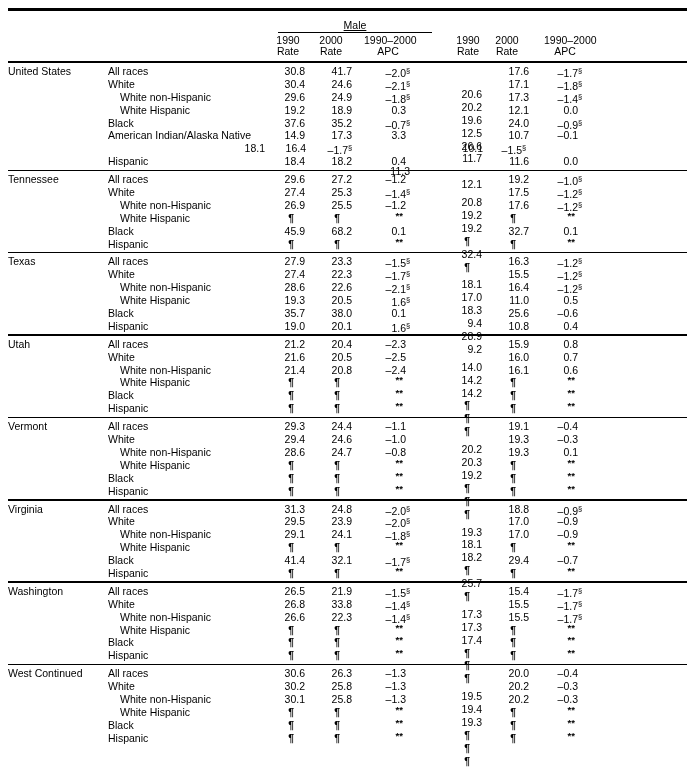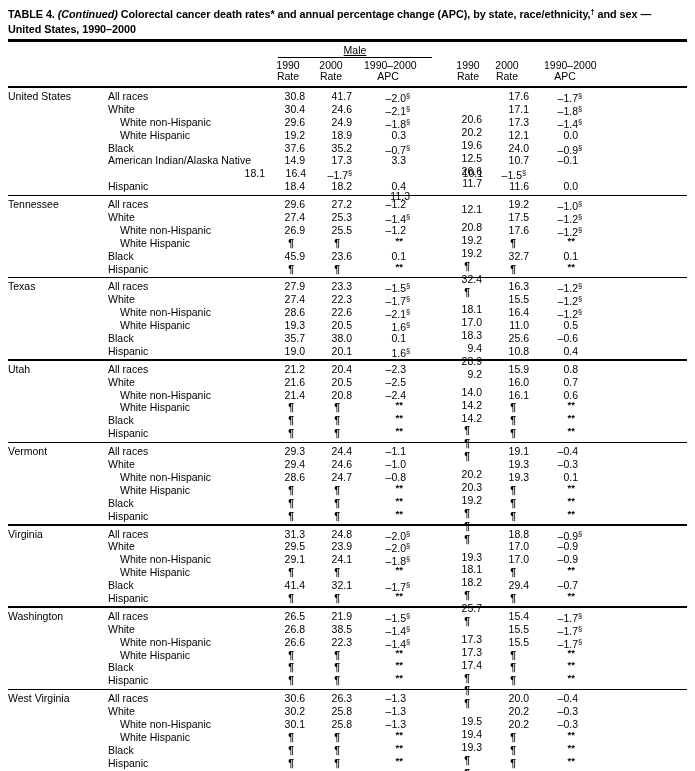--- a/index.html
+++ b/index.html
@@ -26,21 +26,21 @@
   .sec-rule { height: 1.5px; }
 
   
   .grid {
     display: grid;
     grid-template-columns: 100px 160px 40px 46px 58px 72px 46px 56px 1fr;
   }
 
   
   .thead { font-size: 10.5px; color: #000; }
-  .grow { margin-top: 2px; text-decoration: underline; }
+  .grow { margin-top: 8px; text-decoration: underline; }
   .gcell-male   { grid-column: 3 / 6; }
   .gcell-female { grid-column: 6 / 9; }
   .gline {
     display: block; text-align: center; line-height: 12px;
     padding-bottom: 1px; border-bottom: 1.2px solid #000;
   }
   .gcell-male .gline   { margin: 0 -20px 0 10px; }
   .gcell-female .gline { margin: 0 -22px 0 43px; }
   .subrow { padding: 2px 0 3px 0; }
   .subcell { text-align: center; line-height: 11.5px; white-space: nowrap; }
@@ -71,24 +71,20 @@
   .stars {
     display: inline-block; position: relative; top: -3px;
     font-size: 9.5px; font-weight: bold; margin-right: 3px;
   }
 </style>
 </head>
 <body>
 
 <div class="page">
 
-  <div class="title">
-    <span class="line1"><span>TABLE 4.</span><span class="it"> (Continued)</span><span> Colorectal cancer death rates* and annual percentage change (APC), by state, race/ethnicity,</span><span class="sup">†</span><span> and sex —</span></span>
-    <span>United States, 1990–2000</span>
-  </div>
 
   <div class="rule title-rule"></div>
 
   <div class="thead">
     <div class="grid grow">
       <div class="gcell-male">
         <span class="gline">Male</span>
       </div>
     </div>
     <div class="grid subrow">
@@ -236,21 +232,21 @@
           <div class="cell num mapc"><span class="stars">**</span><span class="supbox"></span></div>
           <div class="cell num f1990 pil"><span class="pilcrow">¶</span></div>
           <div class="cell num f2000 pil"><span class="pilcrow">¶</span></div>
           <div class="cell num fapc"><span class="stars">**</span><span class="supbox"></span></div>
           <div class="cell"></div>
         </div>
         <div class="row grid">
           <div class="cell state"></div>
           <div class="cell race">Black</div>
           <div class="cell num m1990"><span class="v">45.9</span></div>
-          <div class="cell num m2000"><span class="v">23.6</span></div>
+          <div class="cell num m2000"><span class="v">68.2</span></div>
           <div class="cell num mapc"><span class="v">0.1</span><span class="supbox"></span></div>
           <div class="cell num f1990"><span class="v">32.4</span></div>
           <div class="cell num f2000"><span class="v">32.7</span></div>
           <div class="cell num fapc"><span class="v">0.1</span><span class="supbox"></span></div>
           <div class="cell"></div>
         </div>
         <div class="row grid">
           <div class="cell state"></div>
           <div class="cell race">Hispanic</div>
           <div class="cell num m1990 pil"><span class="pilcrow">¶</span></div>
@@ -548,21 +544,21 @@
           <div class="cell num mapc"><span class="v">–1.5</span><span class="supbox">§</span></div>
           <div class="cell num f1990"><span class="v">17.3</span></div>
           <div class="cell num f2000"><span class="v">15.4</span></div>
           <div class="cell num fapc"><span class="v">–1.7</span><span class="supbox">§</span></div>
           <div class="cell"></div>
         </div>
         <div class="row grid">
           <div class="cell state"></div>
           <div class="cell race">White</div>
           <div class="cell num m1990"><span class="v">26.8</span></div>
-          <div class="cell num m2000"><span class="v">38.5</span></div>
+          <div class="cell num m2000"><span class="v">33.8</span></div>
           <div class="cell num mapc"><span class="v">–1.4</span><span class="supbox">§</span></div>
           <div class="cell num f1990"><span class="v">17.3</span></div>
           <div class="cell num f2000"><span class="v">15.5</span></div>
           <div class="cell num fapc"><span class="v">–1.7</span><span class="supbox">§</span></div>
           <div class="cell"></div>
         </div>
         <div class="row grid">
           <div class="cell state"></div>
           <div class="cell race indent">White non-Hispanic</div>
           <div class="cell num m1990"><span class="v">26.6</span></div>
@@ -603,21 +599,21 @@
           <div class="cell num mapc"><span class="stars">**</span><span class="supbox"></span></div>
           <div class="cell num f1990 pil"><span class="pilcrow">¶</span></div>
           <div class="cell num f2000 pil"><span class="pilcrow">¶</span></div>
           <div class="cell num fapc"><span class="stars">**</span><span class="supbox"></span></div>
           <div class="cell"></div>
         </div>
       </div>
       <div class="rule sec-rule"></div>
       <div class="section">
         <div class="row grid">
-          <div class="cell state">West Virginia</div>
+          <div class="cell state">West Continued</div>
           <div class="cell race">All races</div>
           <div class="cell num m1990"><span class="v">30.6</span></div>
           <div class="cell num m2000"><span class="v">26.3</span></div>
           <div class="cell num mapc"><span class="v">–1.3</span><span class="supbox"></span></div>
           <div class="cell num f1990"><span class="v">19.5</span></div>
           <div class="cell num f2000"><span class="v">20.0</span></div>
           <div class="cell num fapc"><span class="v">–0.4</span><span class="supbox"></span></div>
           <div class="cell"></div>
         </div>
         <div class="row grid">

